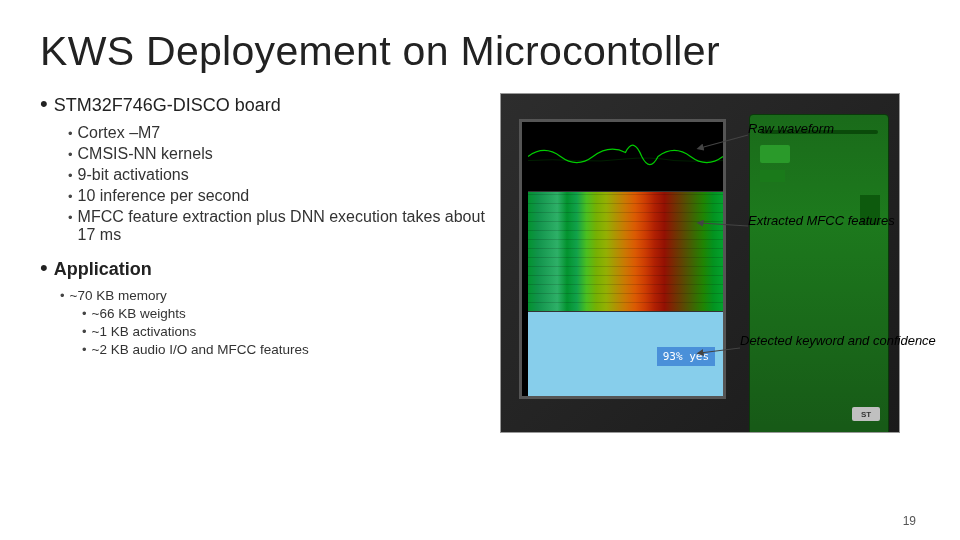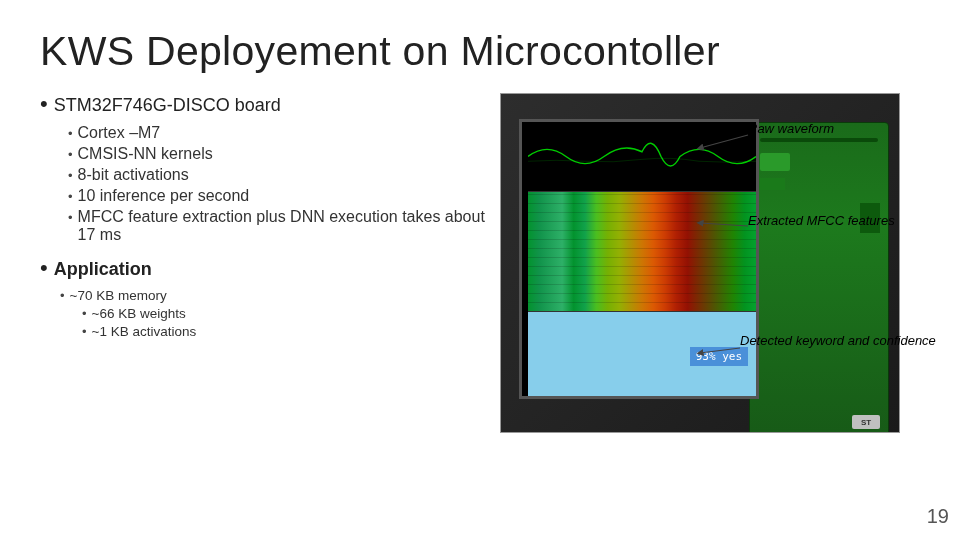--- a/index.html
+++ b/index.html
@@ -136,21 +136,21 @@
       display: flex;
       align-items: center;
       justify-content: center;
     }
 
     
     .lcd-screen {
       position: absolute;
       left: 18px;
       top: 25px;
-      width: 240px;
+      width: 207px;
       height: 280px;
       background: #000;
       border: 3px solid #555;
       overflow: hidden;
       padding-left: 6px;
     }
 
     
     .screen-raw-waveform {
       width: 100%;
@@ -207,34 +207,34 @@
       color: white;
       font-size: 11px;
       padding: 3px 6px;
       font-family: monospace;
     }
 
     
     .board-body {
       position: absolute;
       right: 10px;
-      top: 28px;
+      top: 20px;
       width: 140px;
       height: 348px;
       background: linear-gradient(180deg, #1a6b1a 0%, #1d7a1d 30%, #165516 100%);
       border: 1px solid #0a3a0a;
       border-radius: 4px;
     }
 
     
     .page-number {
       position: absolute;
       bottom: 12px;
-      right: 11px;
-      font-size: 20px;
+      right: 44px;
+      font-size: 12px;
       color: #555;
     }
 
     
     .image-wrapper {
       position: relative;
       width: 420px;
     }
 
     .outside-label {
@@ -261,21 +261,21 @@
       </div>
 
       <ul class="sub-list">
         <li>
             <span>Cortex –M7</span>
           </li>
         <li>
             <span>CMSIS-NN kernels</span>
           </li>
         <li>
-            <span>8-bit activations</span>
+            <span>9-bit activations</span>
           </li>
         <li>
             <span>10 inference per second</span>
           </li>
         <li>
             <span>MFCC feature extraction plus DNN execution takes about 17 ms</span>
           </li>
       </ul>
 
       <div class="section2">
@@ -287,20 +287,23 @@
         <ul class="sub-list2">
           <li>
               <span>~70 KB memory</span>
             </li>
           <li class="nested" style="margin-left:22px;">
               <span>~66 KB weights</span>
             </li>
           <li class="nested" style="margin-left:22px;">
               <span>~1 KB activations</span>
             </li>
+          <li class="nested" style="margin-left:22px;">
+              <span>~2 KB audio I/O and MFCC features</span>
+            </li>
         </ul>
       </div>
     </div>
 
     <div class="right-column">
       <div class="image-wrapper">
 
         <div class="image-container">
           <div class="mcb-outer">
 

